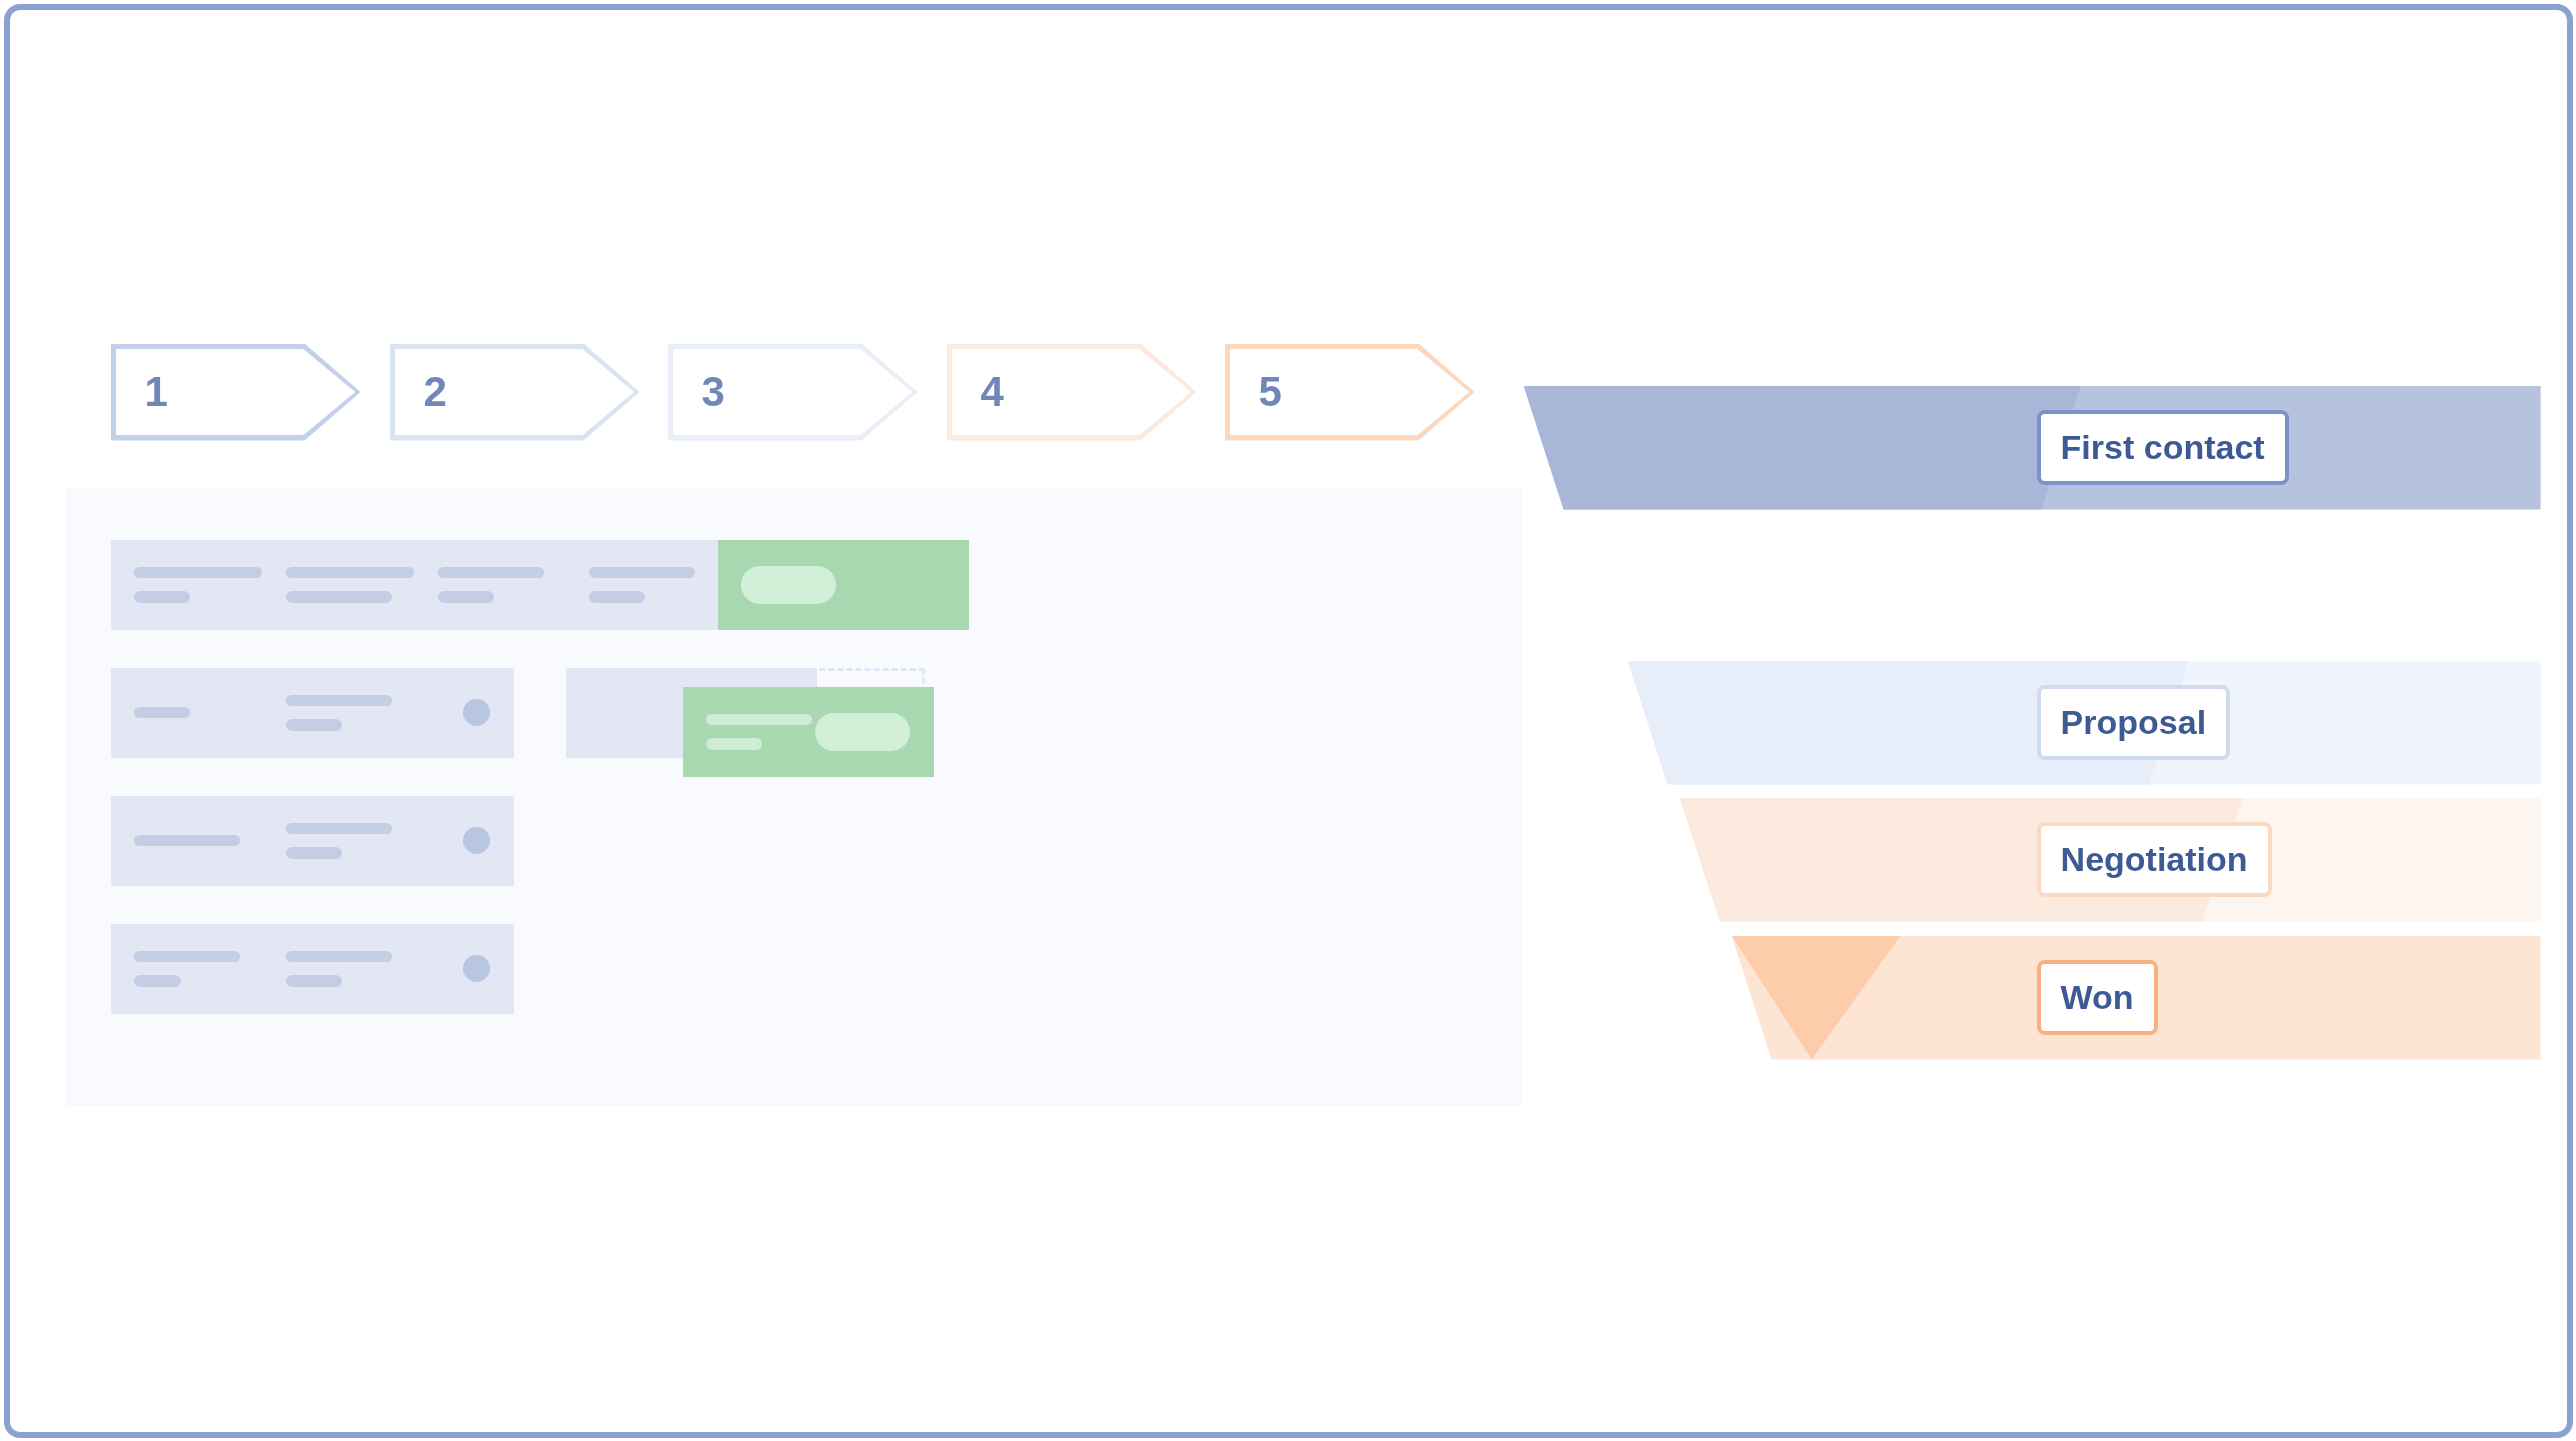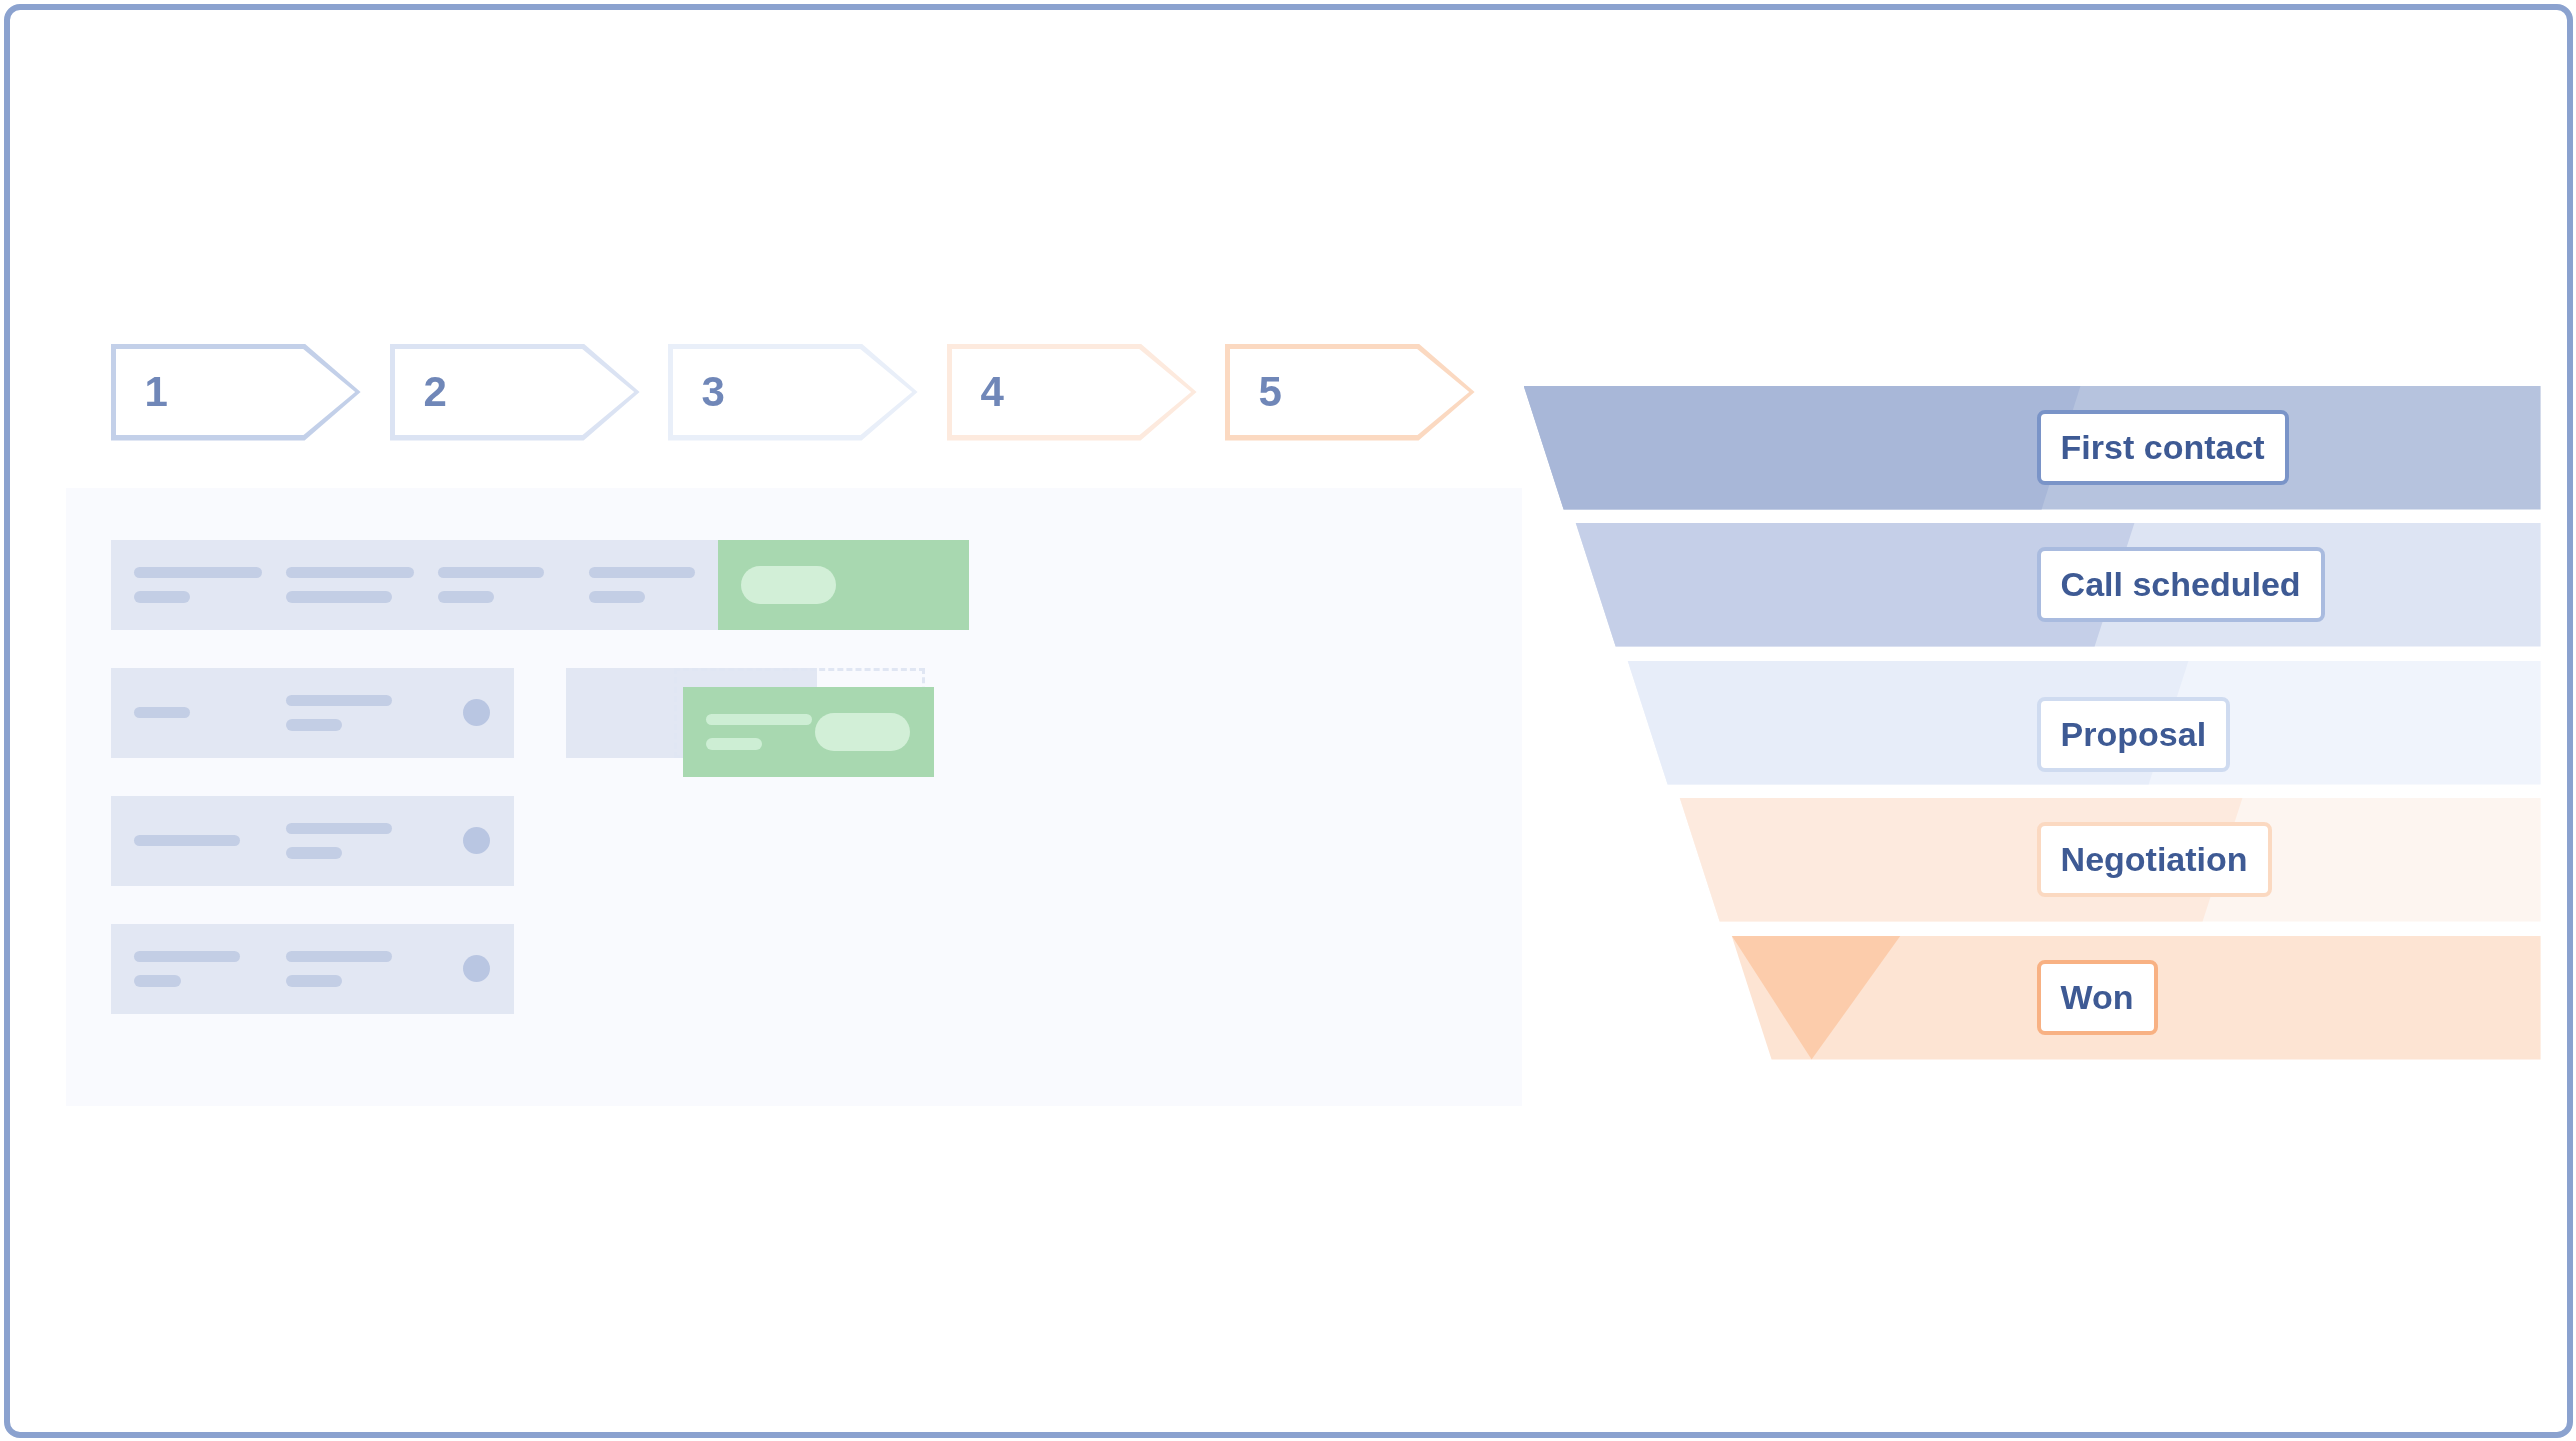--- a/index.html
+++ b/index.html
@@ -317,32 +317,25 @@
   <div id="funnel">
 
     <div class="funnel-row" style="top:0px; height:124px">
       <div class="funnel-band-light" style="background:#b6c3de; clip-path: polygon(0 0, 1017px 0, 1017px 124px, 40px 124px);"></div>
       <div class="funnel-band-dark" style="width:557px; background:#a8b7d8; clip-path: polygon(0 0, 557px 0, 518px 124px, 40px 124px);"></div>
       <div class="funnel-label" style="left: 513px; top: 24px; border: 4.5px solid rgb(122, 148, 200); color: rgb(62, 90, 148);">
         <span>First contact</span>
       </div>
     </div>
 
-    <div class="funnel-row" style="top:137px; height:124px">
-      <div class="funnel-band-light" style="background:#dde4f3; clip-path: polygon(52px 0, 1017px 0, 1017px 124px, 92px 124px);"></div>
-      <div class="funnel-band-dark" style="width:611px; background:#c5cfe8; clip-path: polygon(52px 0, 611px 0, 571px 124px, 92px 124px);"></div>
-      <div class="funnel-label" style="left: 513px; top: 24px; border: 4.5px solid rgb(169, 187, 223); color: rgb(62, 90, 148);">
-        <span>Call scheduled</span>
-      </div>
-    </div>
 
     <div class="funnel-row" style="top:275px; height:124px">
       <div class="funnel-band-light" style="background:#f0f4fc; clip-path: polygon(104px 0, 1017px 0, 1017px 124px, 144px 124px);"></div>
       <div class="funnel-band-dark" style="width:665px; background:#e7edf9; clip-path: polygon(104px 0, 665px 0, 625px 124px, 144px 124px);"></div>
-      <div class="funnel-label" style="left: 513px; top: 36px; border: 4.5px solid rgb(207, 219, 240); color: rgb(62, 90, 148);">
+      <div class="funnel-label" style="left: 513px; top: 24px; border: 4.5px solid rgb(207, 219, 240); color: rgb(62, 90, 148);">
         <span>Proposal</span>
       </div>
     </div>
 
     <div class="funnel-row" style="top:550px; height:124px">
       <div class="funnel-band-light" style="background:#fde4d3; clip-path: polygon(208px 0, 1017px 0, 1017px 124px, 248px 124px);"></div>
       <div class="funnel-band-dark" style="width:377px; background:#fcccab; clip-path: polygon(208px 0, 377px 0, 288px 124px);"></div>
       <div class="funnel-label" style="left: 513px; top: 24px; border: 4.5px solid rgb(248, 177, 131); color: rgb(62, 90, 148);">
         <span>Won</span>
       </div>

